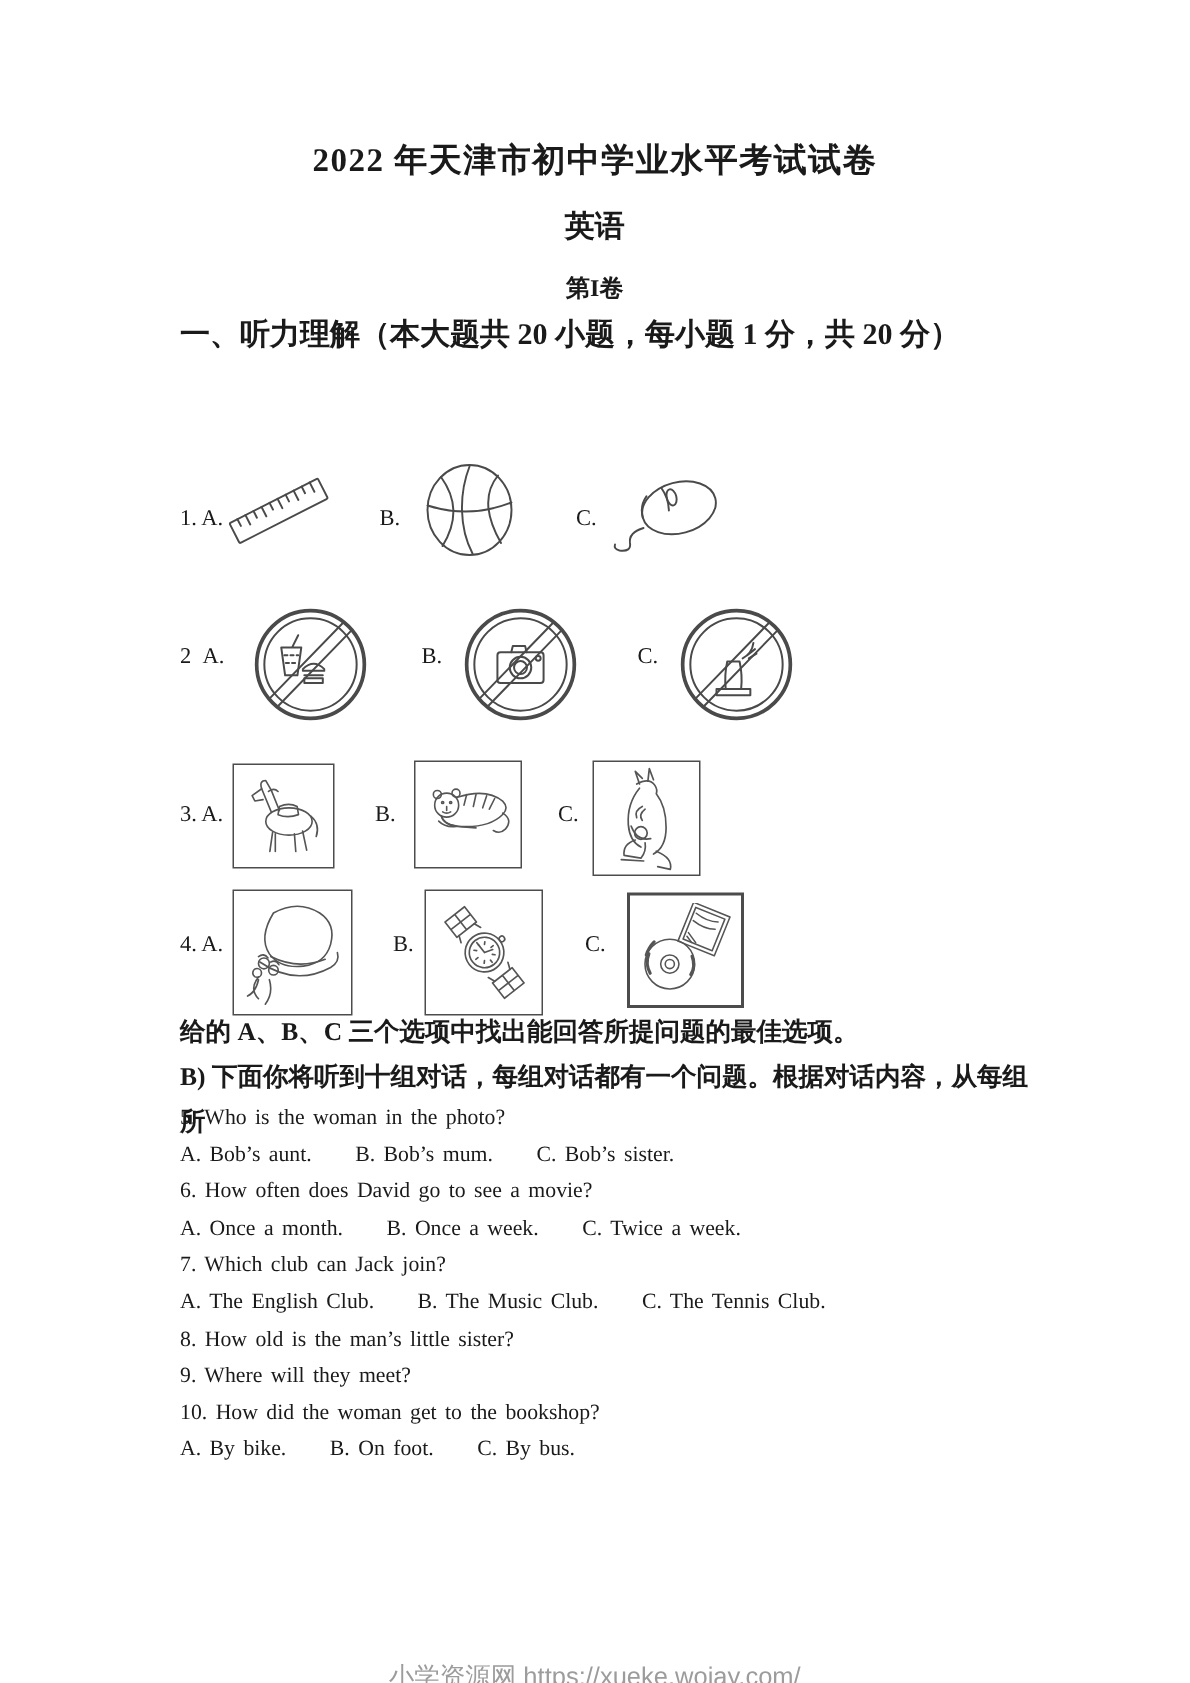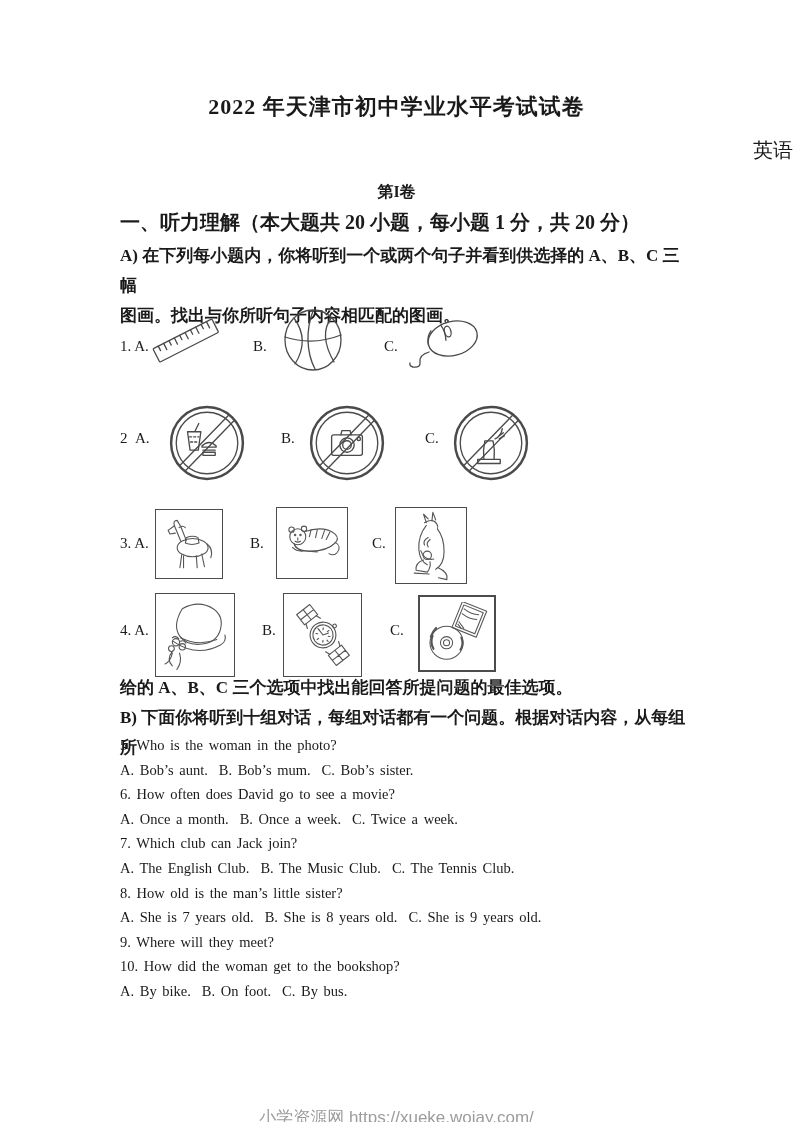--- a/index.html
+++ b/index.html
@@ -3,53 +3,49 @@
 <meta charset="utf-8">
 <style>
   html,body{margin:0;padding:0;}
   body{
     width:793px;height:1122px;background:#ffffff;position:relative;
     font-family:"Liberation Serif", serif;color:#1a1a1a;
   }
   .page{position:absolute;inset:0;overflow:hidden;}
   .center{width:100%;text-align:center;position:absolute;left:0;}
   .title{top:92px;font-size:22px;font-weight:bold;letter-spacing:1px;text-align:center;}
-  .subject{top:137px;font-size:20px;font-weight:normal;text-align:right;}
+  .subject{top:137px;font-size:20px;font-weight:bold;}
   .part{top:182px;font-size:16px;font-weight:bold;}
   .sec-heading{position:absolute;left:120px;top:209px;font-size:20px;font-weight:bold;}
   .instr{position:absolute;left:120px;width:566px;font-size:17px;font-weight:bold;line-height:30px;}
   .instrA{top:241px;}
   .instrB{top:673px;}
   .pic-row{position:absolute;left:120px;width:600px;}
   .plabel{position:absolute;font-size:15px;white-space:nowrap;}
   .pic{position:absolute;}
   .img-box{position:absolute;border:1.6px solid #4c4c4c;background:#fff;
     display:flex;align-items:center;justify-content:center;}
   .img-box.thick{border-width:2.2px;}
   svg{display:block;}
   .qlist{position:absolute;left:120px;top:733px;width:566px;font-size:14.5px;word-spacing:2px;}
   .q-line{height:24.6px;line-height:24.6px;white-space:nowrap;}
-  .opt-line{height:24.6px;line-height:24.6px;display:flex;column-gap:11px;white-space:nowrap;}
+  .opt-line{height:24.6px;line-height:24.6px;display:flex;column-gap:29px;white-space:nowrap;}
   .footer{top:1071px;font-size:17px;color:#9c9c9c;font-family:"Liberation Sans", sans-serif;margin-top:35px;}
 </style>
 </head>
 <body>
 
 <div class="page">
 
   <div class="center title">2022 年天津市初中学业水平考试试卷</div>
   <div class="center subject">英语</div>
   <div class="center part">第I卷</div>
 
   <div class="sec-heading">一、听力理解（本大题共 20 小题，每小题 1 分，共 20 分）</div>
 
-  <div class="instr instrA">
-    <div>A) 在下列每小题内，你将听到一个或两个句子并看到供选择的 A、B、C 三幅</div>
-    <div>图画。找出与你所听句子内容相匹配的图画。</div>
-  </div>
 
   <div class="pic-row" style="top:300px;height:95px;">
     <span class="plabel" style="left:0;top:38px;"><span>1.</span> <span>A.</span></span>
     <span class="pic" style="left:28px;top:3px;">
       <svg width="76" height="76" viewBox="0 0 76 76" stroke="#4a4a4a" fill="none" stroke-width="1.3" stroke-linecap="round">
         <g transform="rotate(-27 38 38)">
           <rect x="5" y="30" width="66" height="15" rx="1"></rect>
           <path d="M11,30 v5 M17,30 v7 M23,30 v5 M29,30 v7 M35,30 v5 M41,30 v7 M47,30 v5 M53,30 v7 M59,30 v5 M65,30 v7"></path>
         </g>
       </svg>
@@ -226,25 +222,20 @@
       <span>B. Once a week.</span>
       <span>C. Twice a week.</span>
     </div>
     <div class="q-line">7. Which club can Jack join?</div>
     <div class="opt-line">
       <span>A. The English Club.</span>
       <span>B. The Music Club.</span>
       <span>C. The Tennis Club.</span>
     </div>
     <div class="q-line">8. How old is the man’s little sister?</div>
-    <div class="opt-line">
-      <span>A. She is 7 years old.</span>
-      <span>B. She is 8 years old.</span>
-      <span>C. She is 9 years old.</span>
-    </div>
     <div class="q-line">9. Where will they meet?</div>
     <div class="q-line">10. How did the woman get to the bookshop?</div>
     <div class="opt-line">
       <span>A. By bike.</span>
       <span>B. On foot.</span>
       <span>C. By bus.</span>
     </div>
   </div>
 
   <div class="center footer">小学资源网 https://xueke.woiay.com/</div>

